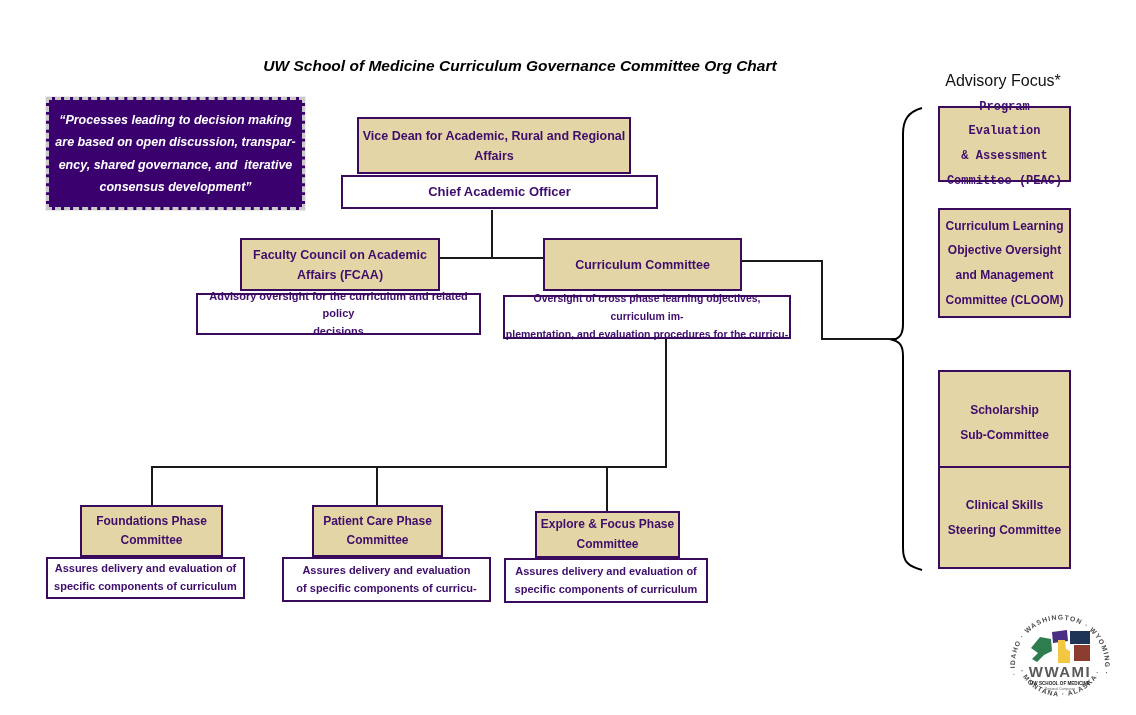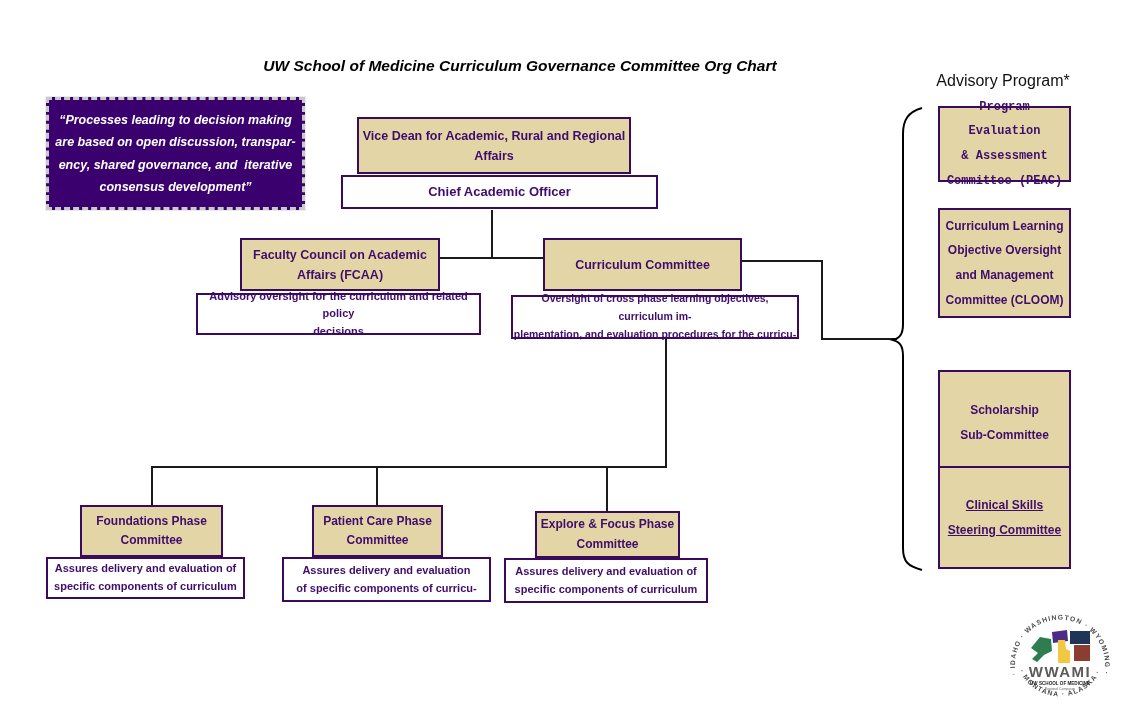--- a/index.html
+++ b/index.html
@@ -78,21 +78,21 @@
 Affairs (FCAA)</span>
   </div>
   <div class="node white" style="left:196px;top:293px;width:285px;height:42px;">
     <span class="node-label" style="font-size:11px;">Advisory oversight for the curriculum and related policy
 decisions</span>
   </div>
 
   <div class="node tan pad-low" style="left:543px;top:238px;width:199px;height:53px;">
     <span class="node-label" style="font-size:12.5px;">Curriculum Committee</span>
   </div>
-  <div class="node white" style="left:503px;top:295px;width:288px;height:44px;margin-left:8px;">
+  <div class="node white" style="left:503px;top:295px;width:288px;height:44px;">
     <span class="node-label" style="font-size:10.5px;line-height:1.7;">Oversight of cross phase learning objectives, curriculum im-
 plementation, and evaluation procedures for the curricu-</span>
   </div>
 
   <div class="node tan" style="left:80px;top:505px;width:143px;height:52px;">
     <span class="node-label" style="font-size:12px;">Foundations Phase
 Committee</span>
   </div>
   <div class="node white" style="left:46px;top:557px;width:199px;height:42px;">
     <span class="node-label" style="font-size:11px;">Assures delivery and evaluation of
@@ -110,21 +110,21 @@
 
   <div class="node tan" style="left:535px;top:511px;width:145px;height:47px;">
     <span class="node-label" style="font-size:12px;">Explore &amp; Focus Phase
 Committee</span>
   </div>
   <div class="node white" style="left:504px;top:558px;width:204px;height:45px;">
     <span class="node-label" style="font-size:11px;">Assures delivery and evaluation of
 specific components of curriculum</span>
   </div>
 
-  <div class="adv-header">Advisory Program*</div>
+  <div class="adv-header">Advisory Focus*</div>
 
   <svg class="abs" style="left:888px;top:98px;" width="45" height="480" viewBox="0 0 45 480">
     <path d="M34,10 C20,14 15,22 15,36 L15,226 C15,236 12,240 5,242 C12,244 15,248 15,258 L15,450 C15,464 20,468 34,472" fill="none" stroke="#000" stroke-width="2"></path>
   </svg>
 
   <div class="node tan" style="left:938px;top:106px;width:133px;height:76px;">
     <span class="node-label lh-tall" style="font-size:12px;font-family:Liberation Mono, monospace;">Program Evaluation
 &amp; Assessment
 Committee (PEAC)</span>
   </div>
@@ -132,21 +132,21 @@
     <span class="node-label lh-tall" style="font-size:12px;">Curriculum Learning
 Objective Oversight
 and Management
 Committee (CLOOM)</span>
   </div>
   <div class="node tan" style="left:938px;top:339px;width:133px;height:105px;margin-top:31px;">
     <span class="node-label lh-tall" style="font-size:12px;">Scholarship
 Sub-Committee</span>
   </div>
   <div class="node tan" style="left:938px;top:466px;width:133px;height:103px;">
-    <span class="node-label lh-tall" style="font-size:12px;text-decoration:underline;">Clinical Skills
+    <span class="node-label lh-tall" style="font-size:12px;">Clinical Skills
 Steering Committee</span>
   </div>
 
   <svg class="abs" style="left:1004px;top:614px;" width="112" height="100" viewBox="0 0 112 100">
     <defs>
       <path id="arcTop" d="M 12,60 A 45,45 0 1 1 100,60"></path>
       <path id="arcBottom" d="M 16,58 A 45,45 0 0 0 96,58"></path>
     </defs>
     <circle cx="56" cy="50" r="49" fill="#ffffff"></circle>
 

